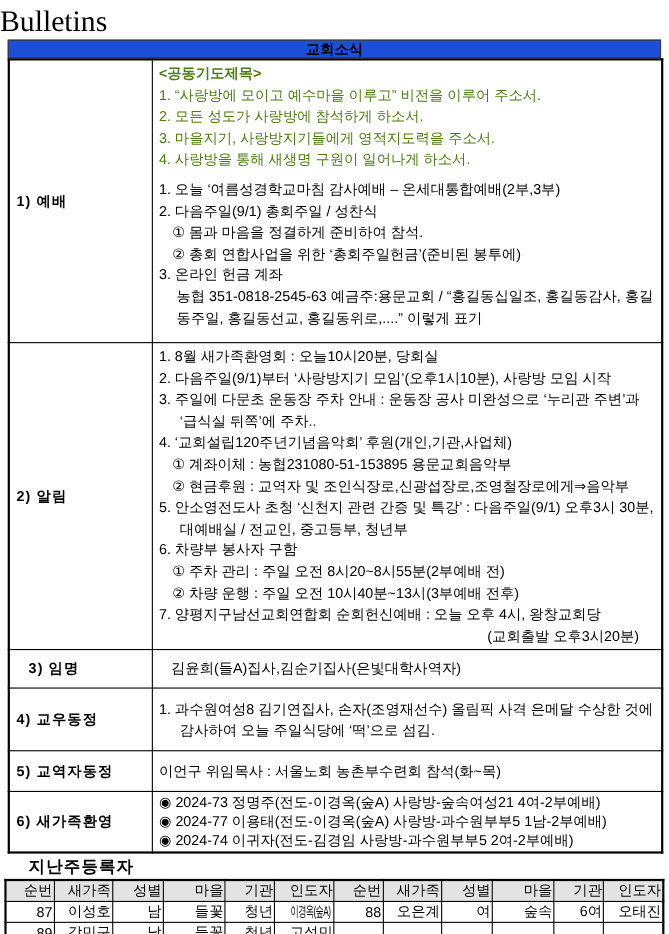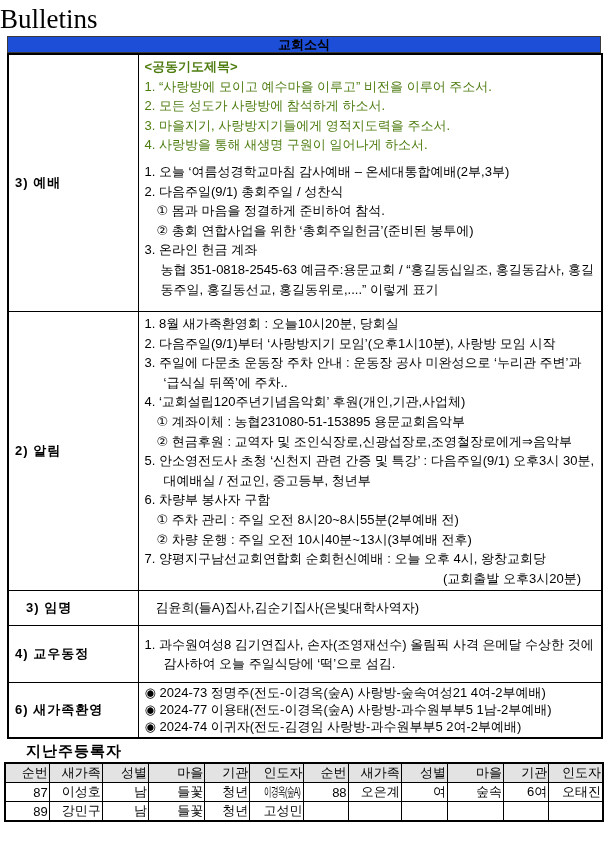--- a/index.html
+++ b/index.html
@@ -49,21 +49,21 @@
   </div>
 
   <table class="main">
     <colgroup>
         <col style="width:130px">
         <col style="width:464px">
       </colgroup>
 
     <tbody>
         <tr class="r-worship">
-      <td class="lbl">3) 예배</td>
+      <td class="lbl">1) 예배</td>
       <td class="cnt">
         <div class="prayer">
           <div class="p-title">&lt;공동기도제목&gt;</div>
           <div class="item">1. “사랑방에 모이고 예수마을 이루고” 비전을 이루어 주소서.</div>
           <div class="item">2. 모든 성도가 사랑방에 참석하게 하소서.</div>
           <div class="item">3. 마을지기, 사랑방지기들에게 영적지도력을 주소서.</div>
           <div class="item">4. 사랑방을 통해 새생명 구원이 일어나게 하소서.</div>
         </div>
         <div class="item">1. 오늘 ‘여름성경학교마침 감사예배 – 온세대통합예배(2부,3부)</div>
         <div class="item">2. 다음주일(9/1) 총회주일 / 성찬식</div>
@@ -97,20 +97,24 @@
       <td class="cnt-mid">김윤희(들A)집사,김순기집사(은빛대학사역자)</td>
     </tr>
 
     <tr class="r-member">
       <td class="lbl">4) 교우동정</td>
       <td class="cnt-mid">
         <div class="item">1. 과수원여성8 김기연집사, 손자(조영재선수) 올림픽 사격 은메달 수상한 것에 감사하여 오늘 주일식당에 ‘떡’으로 섬김.</div>
       </td>
     </tr>
 
+    <tr class="r-pastor">
+      <td class="lbl">5) 교역자동정</td>
+      <td class="cnt-mid">이언구 위임목사 : 서울노회 농촌부수련회 참석(화~목)</td>
+    </tr>
 
     <tr class="r-family">
       <td class="lbl">6) 새가족환영</td>
       <td class="cnt-mid">
         <div class="fam">◉ 2024-73 정명주(전도-이경옥(숲A) 사랑방-숲속여성21 4여-2부예배)</div>
         <div class="fam">◉ 2024-77 이용태(전도-이경옥(숲A) 사랑방-과수원부부5 1남-2부예배)</div>
         <div class="fam">◉ 2024-74 이귀자(전도-김경임 사랑방-과수원부부5 2여-2부예배)</div>
       </td>
     </tr>
   </tbody>

